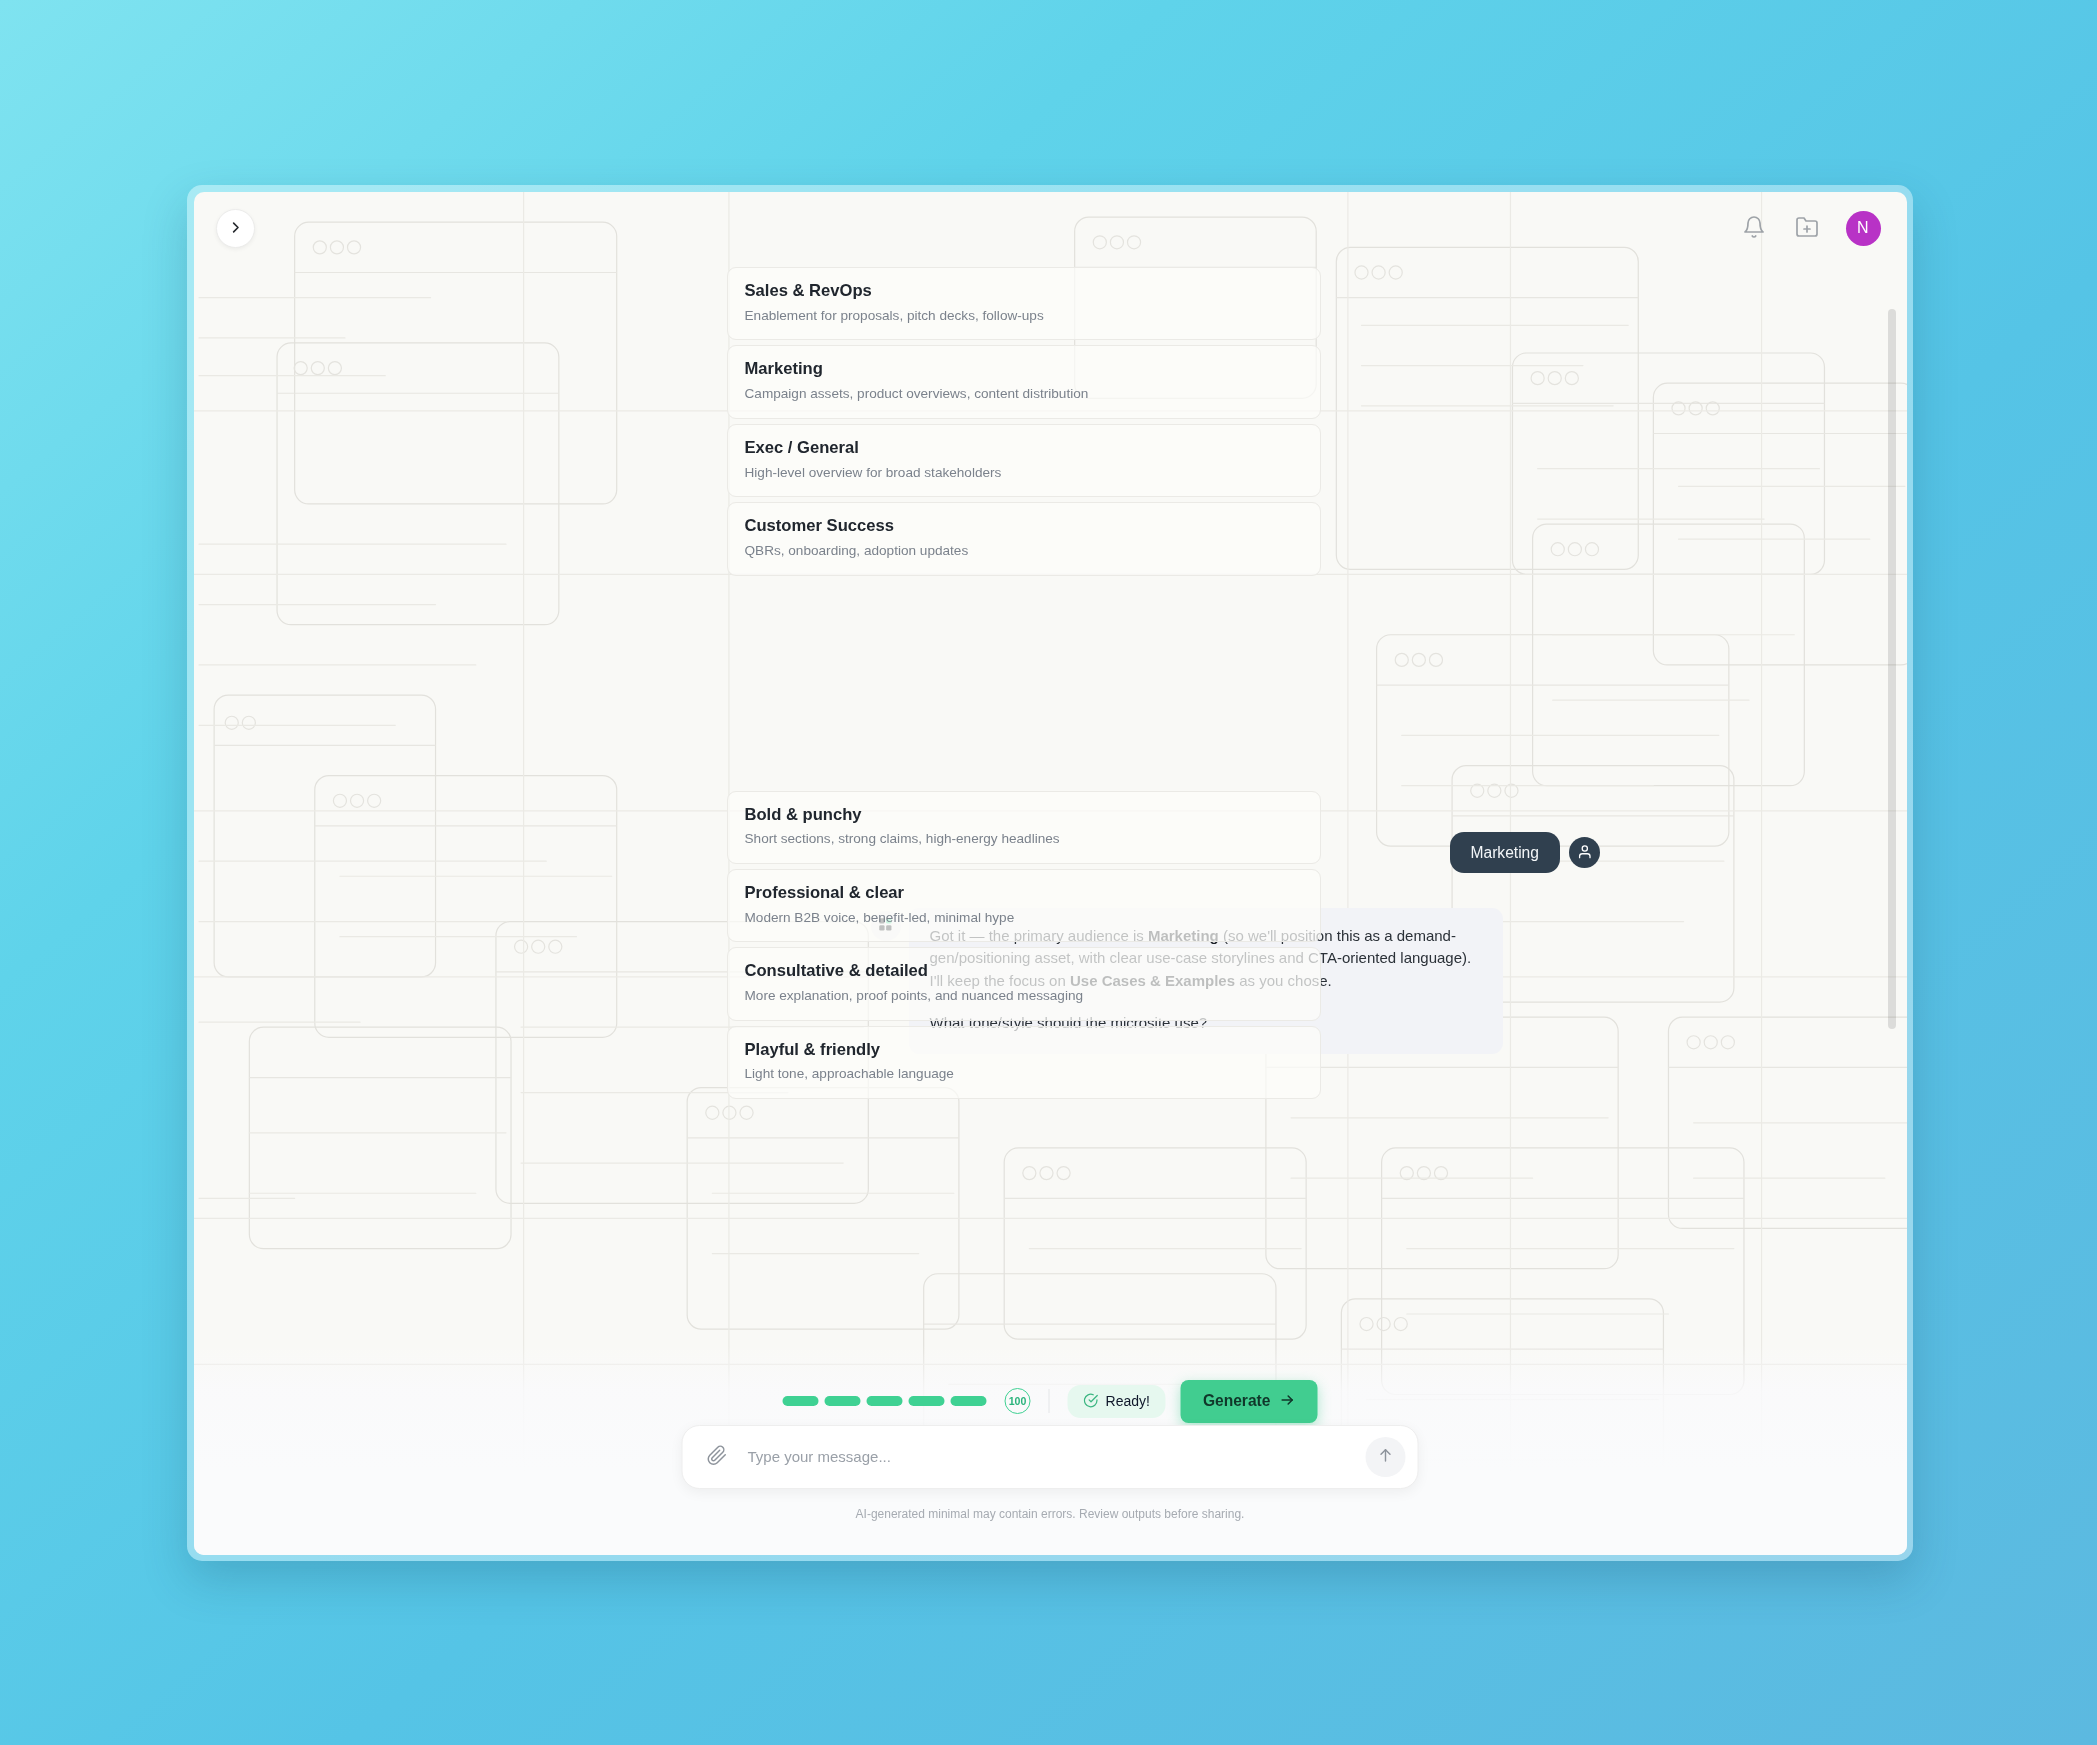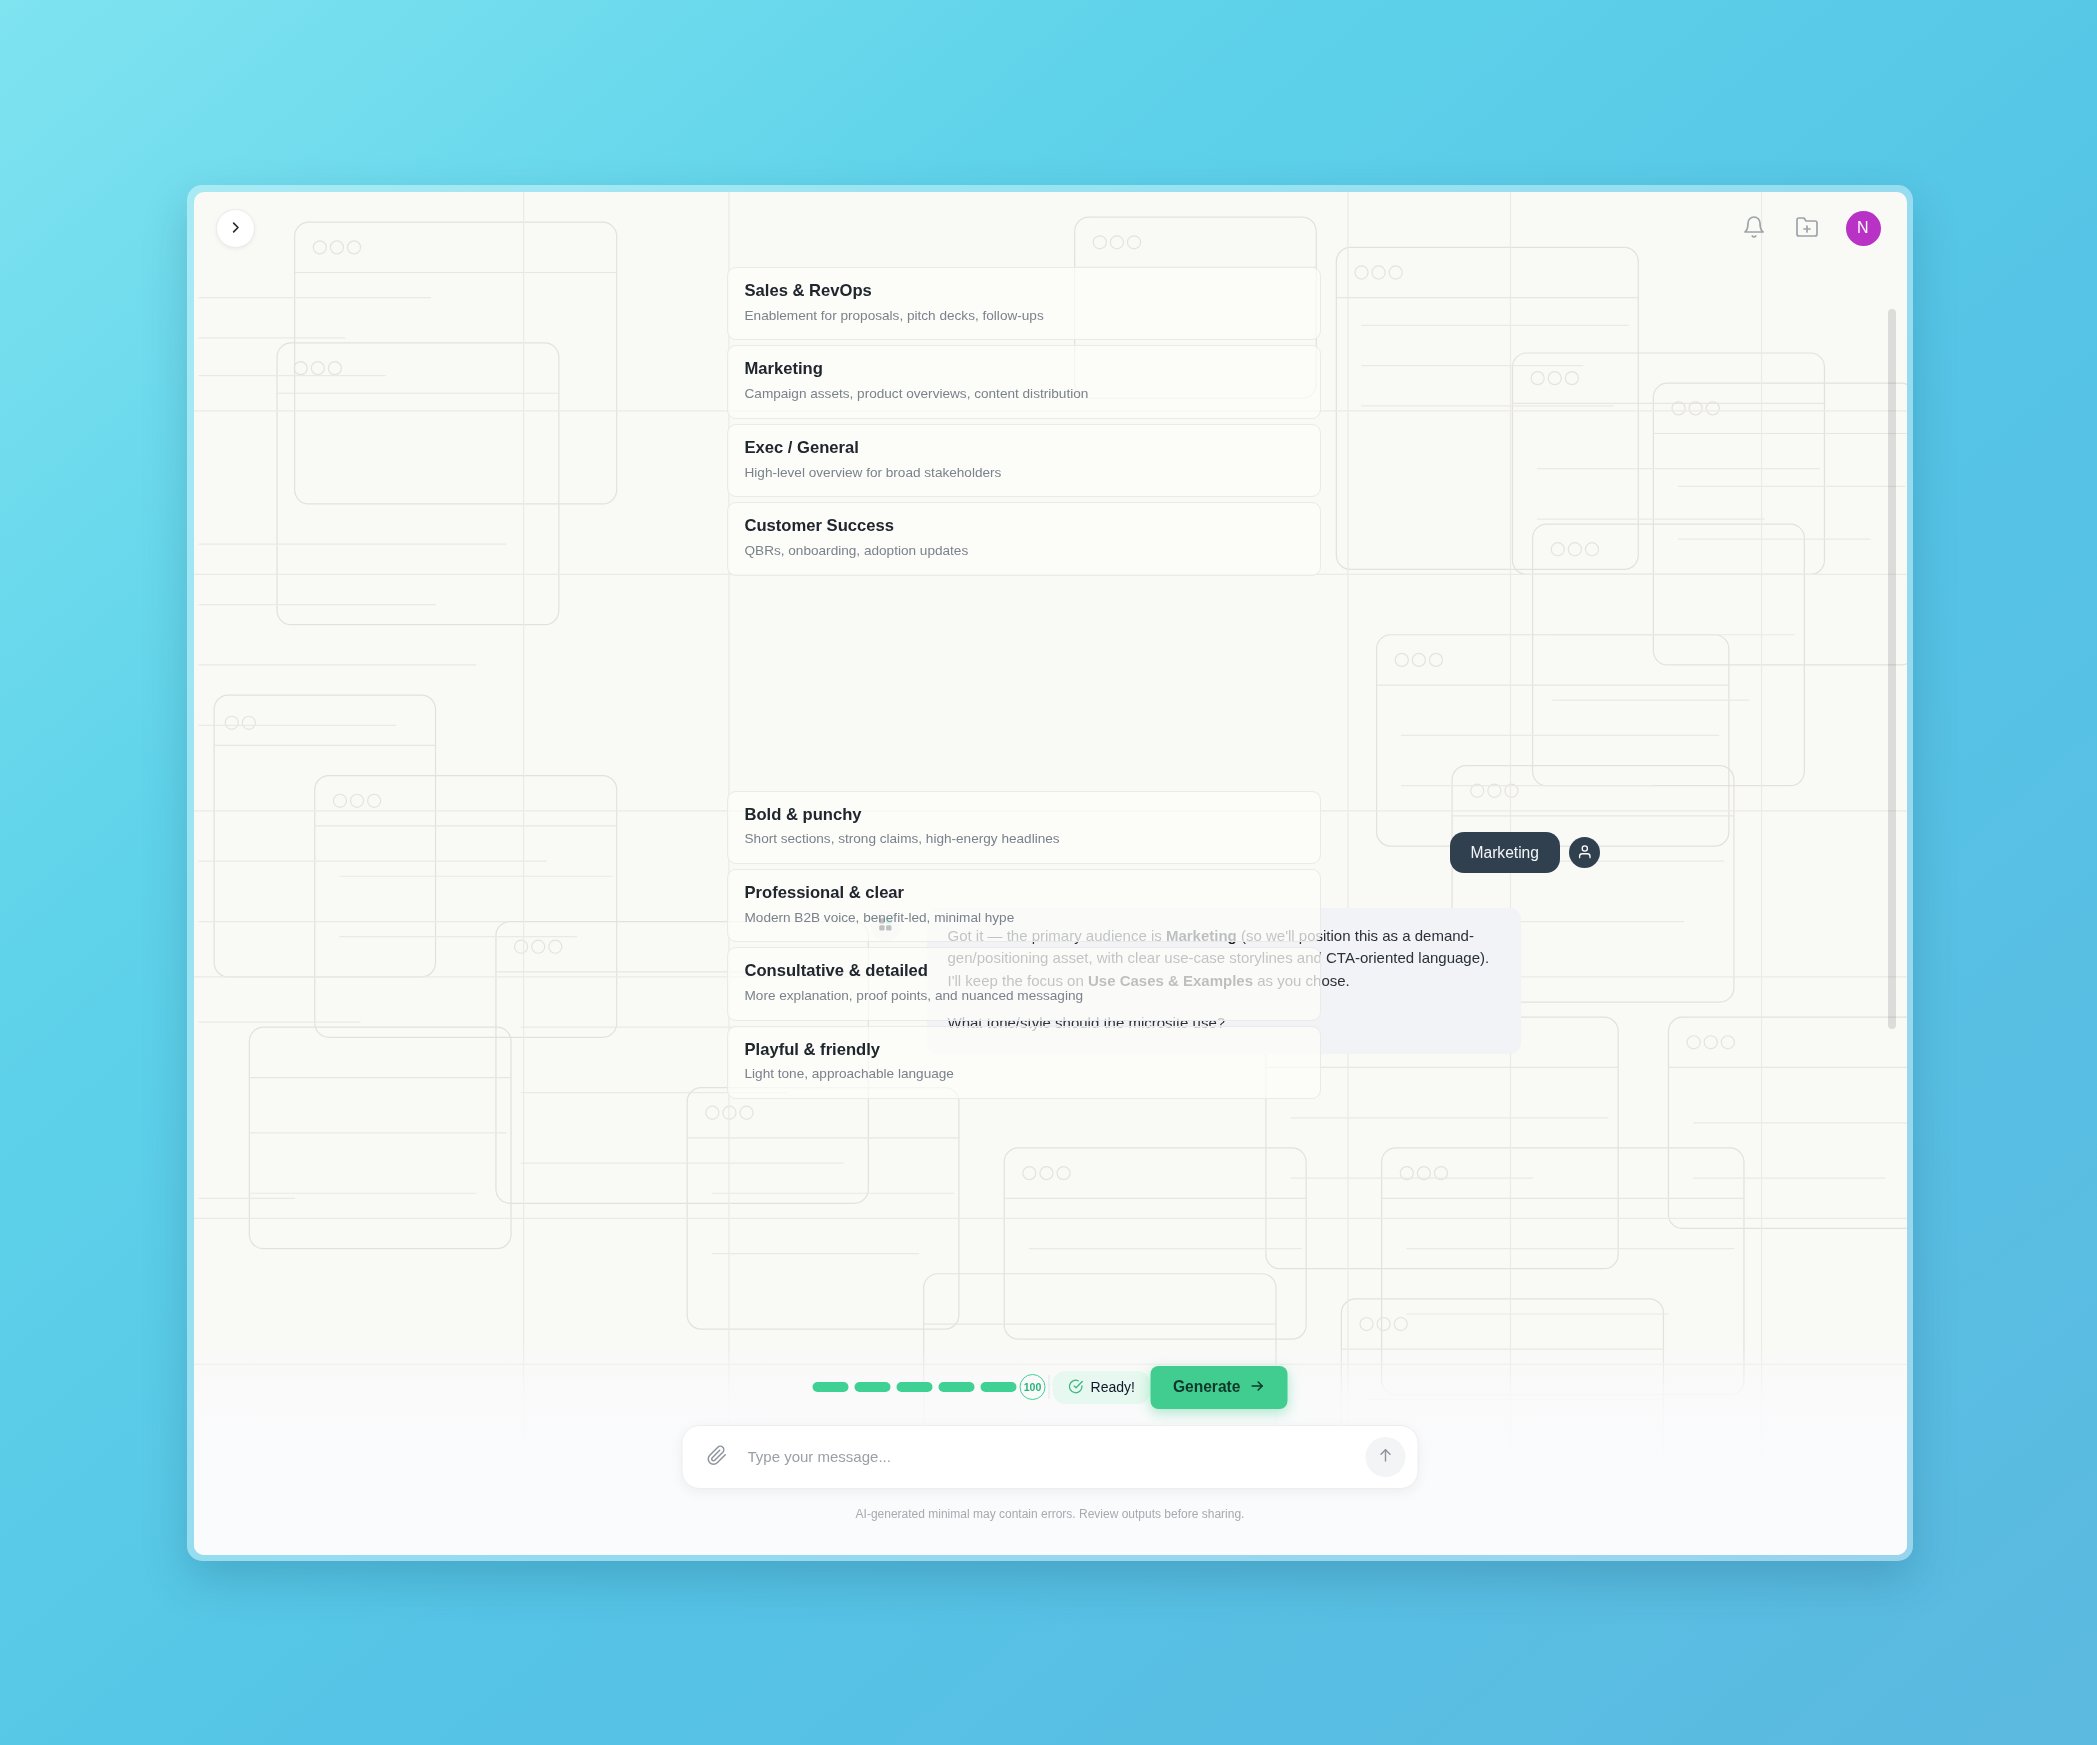--- a/index.html
+++ b/index.html
@@ -191,21 +191,21 @@
     background: #30404f;
     display: flex; align-items: center; justify-content: center;
     flex: none;
   }
   .user-avatar-sm svg { width: 15.6px; height: 15.6px; }
 
   .assistant-row {
     position: absolute;
     display: flex;
     align-items: flex-start;
-    gap: 26px;
+    gap: 8px;
   }
   #assistant-msg-1 { left: 677px; top: 642px; }
 
   .assistant-avatar {
     width: 30px; height: 30px;
     border-radius: 50%;
     background: #f1f1f2;
     display: flex; align-items: center; justify-content: center;
     flex: none;
     margin-top: 3px;
@@ -232,23 +232,24 @@
     left: 0; right: 0; bottom: 0;
     height: 210px;
     background: linear-gradient(180deg, rgba(250,250,252,0.0) 0%, rgba(250,250,252,0.82) 22%, #fafbfc 60%, #fafbfc 100%);
     z-index: 30;
   }
 
   #action-bar {
     position: absolute;
     left: 50%;
     transform: translateX(-50%);
-    top: 21px;
+    top: 35px;
     display: flex;
     align-items: center;
+    gap: 15px;
   }
 
   #progress-segments { display: flex; gap: 6px; }
   .seg {
     width: 36px; height: 10px;
     border-radius: 5px;
     background: #3fd193;
   }
 
   #progress-badge {

